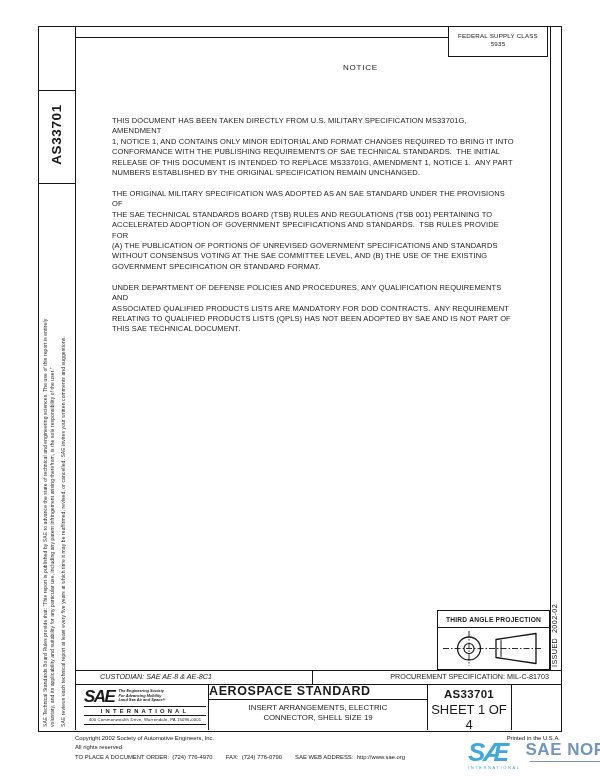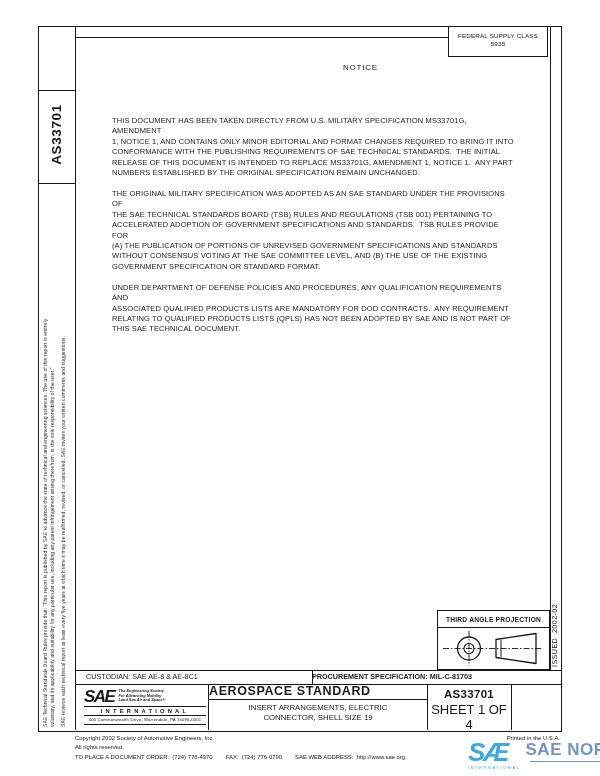--- a/index.html
+++ b/index.html
@@ -121,22 +121,22 @@
       <circle cx="31" cy="20.5" r="11.5" fill="none" stroke="#161616" stroke-width="1.3"></circle>
       <circle cx="31" cy="20.5" r="5" fill="none" stroke="#161616" stroke-width="1.1"></circle>
       <path d="M58 11.5 L58 29.5 L98 35.5 L98 5.5 Z" fill="none" stroke="#161616" stroke-width="1.3" stroke-linejoin="round"></path>
       <line x1="63" y1="12.2" x2="63" y2="28.8" stroke="#161616" stroke-width="1"></line>
     </svg>
   </div>
 
   <div class="hl" style="left:75px;top:670px;width:486px;"></div>
   <div class="hl" style="left:75px;top:684px;width:486px;"></div>
   <div class="vl" style="left:312px;top:670px;height:14px;"></div>
-  <div class="cust-cell" style="left:75px;width:237px;padding-left:11px;">CUSTODIAN: SAE AE-8 &amp; AE-8C1</div>
-  <div class="cust-cell" style="left:312px;width:249px;padding-right:12px;font-weight:bold;">PROCUREMENT SPECIFICATION:  MIL-C-81703</div>
+  <div class="cust-cell" style="left:75px;width:237px;padding-left:25px;font-style:italic;">CUSTODIAN: SAE AE-8 &amp; AE-8C1</div>
+  <div class="cust-cell" style="left:312px;width:249px;text-align:right;padding-right:12px;">PROCUREMENT SPECIFICATION:  MIL-C-81703</div>
 
   <div class="vl" style="left:208px;top:684px;height:46px;"></div>
   <div class="vl" style="left:427px;top:684px;height:46px;"></div>
   <div class="vl" style="left:511px;top:684px;height:46px;"></div>
   <div class="hl" style="left:208px;top:698.5px;width:219px;"></div>
 
   <div class="sae-block">
     <div class="sae-row">
       <span class="sae-mark">SAE</span>
       <span class="sae-tag">The Engineering Society

